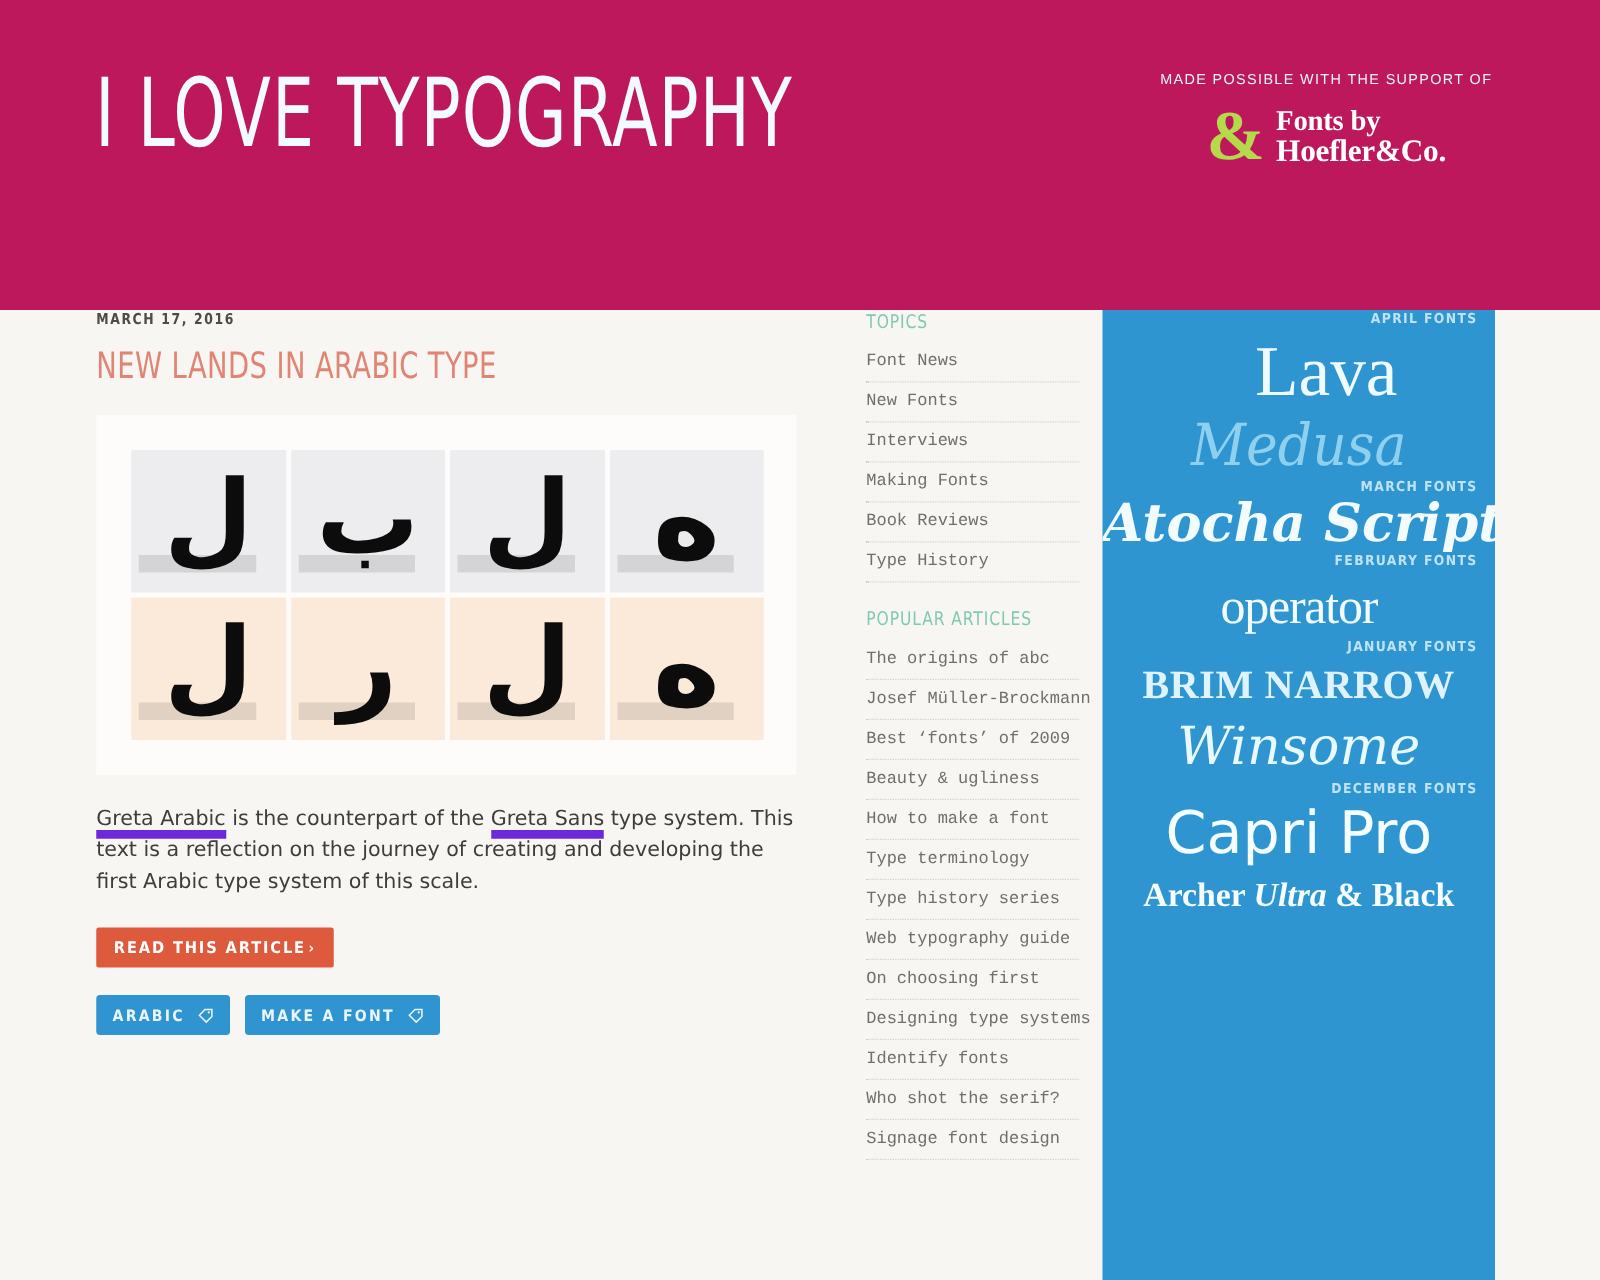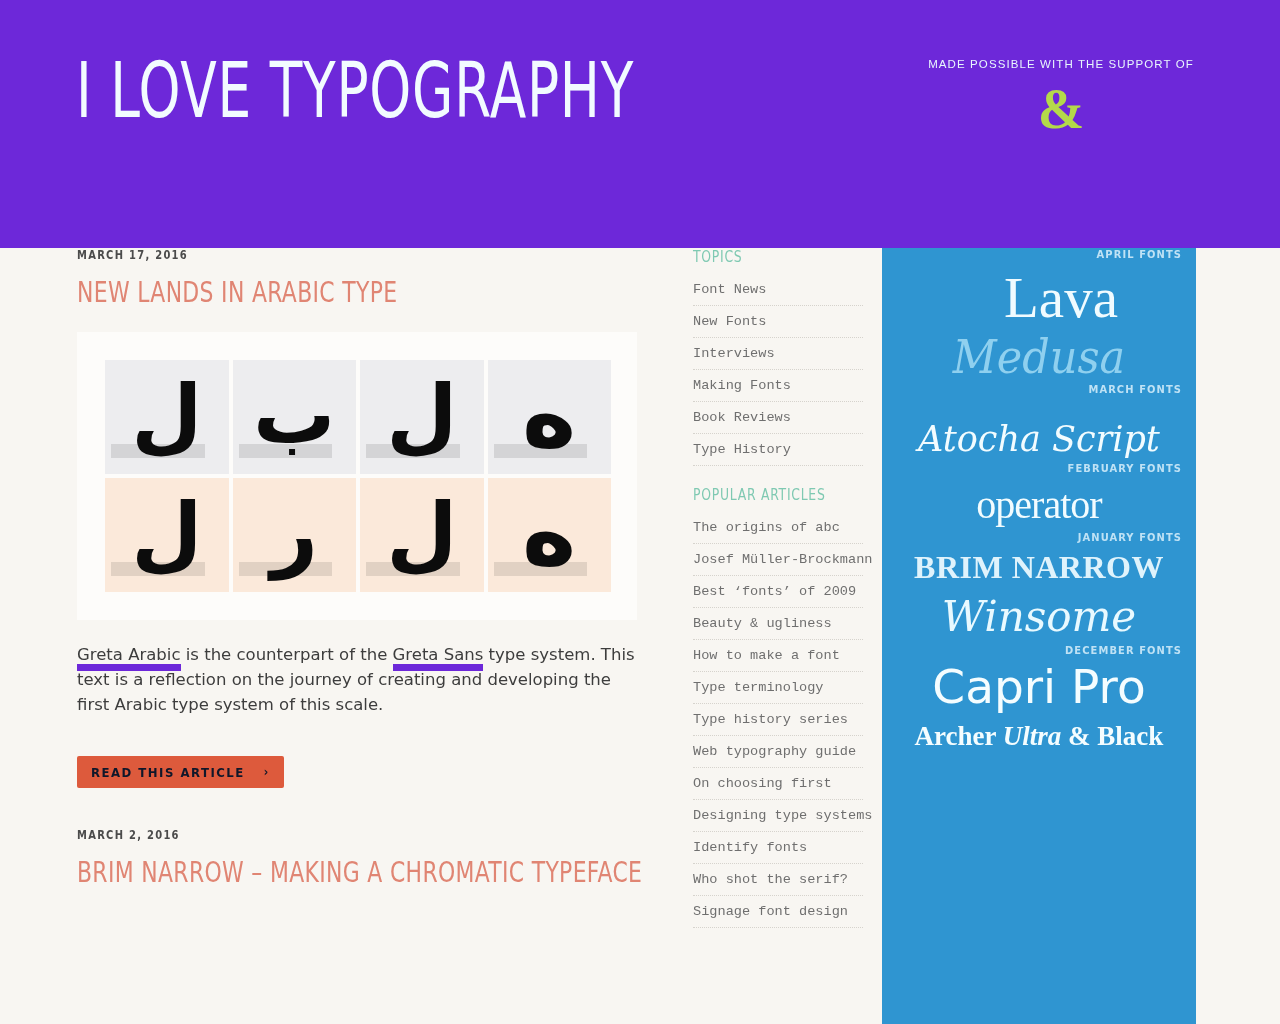--- a/index.html
+++ b/index.html
@@ -8,21 +8,21 @@
     width: 1280px; height: 1024px;
     background: #f8f6f2;
     font-family: "Liberation Sans", sans-serif;
     overflow: hidden;
   }
 
   
   .site-header {
     position: relative;
     width: 1280px; height: 248px;
-    background: #6d28d9;
+    background: #be185d;
   }
   .logo {
     position: absolute;
     left: 76px; top: 48px;
     font-family: "Liberation Sans Narrow", "DejaVu Sans Condensed", "Liberation Sans", sans-serif;
     font-size: 76px;
     line-height: 86px;
     letter-spacing: 1px;
     color: #f2fbff;
     font-weight: 400;
@@ -146,26 +146,26 @@
     color: #3d3d3d;
     width: 562px;
   }
   .post-body a {
     color: #3d3d3d;
     text-decoration: none;
     border-bottom: 7px solid #6d28d9;
   }
 
   .read-btn {
-    margin-top: 22px;
+    margin-top: 8px;
     display: inline-flex;
     align-items: center;
-    gap: 19px;
+    gap: 2px;
     background: #dd5a3c;
-    color: #0f172a;
+    color: #ffffff;
     padding: 9px 14px 8px 14px;
     border: 0;
     border-radius: 2px;
     font-family: "Liberation Sans Narrow", "DejaVu Sans Condensed", "Liberation Sans", sans-serif;
     font-size: 13px;
     letter-spacing: 1.5px;
     font-weight: 700;
     cursor: pointer;
   }
   .read-btn .chev { font-size: 12px; }
@@ -251,24 +251,24 @@
     font-family: "DejaVu Serif", serif;
     font-style: italic;
     font-size: 43px; line-height: 52px;
     color: #8fd0ef;
     margin-top: 2px;
     transform: scaleY(1.08);
   }
   .f-atocha {
     font-family: "DejaVu Serif", serif;
     font-style: italic;
-    font-weight: normal;
-    font-size: 35px; line-height: 46px;
+    font-weight: bold;
+    font-size: 42px; line-height: 46px;
     color: #f2fcff;
-    margin-top: 20px;
+    margin-top: 0;
   }
   .f-operator {
     font-family: Liberation Serif, serif;
     font-size: 40px; line-height: 52px;
     color: #f2fcff;
     letter-spacing: -1px;
     margin-top: 4px;
   }
   .f-winsome {
     font-family: "DejaVu Serif", serif;
@@ -303,20 +303,24 @@
 </head>
 <body>
 
 <header class="site-header">
   <div class="logo">I LOVE TYPOGRAPHY</div>
 
   <div class="sponsor">
     <div class="sponsor-kicker">MADE POSSIBLE WITH THE SUPPORT OF</div>
     <div class="sponsor-logo">
       <span class="amp">&amp;</span>
+      <span class="sponsor-name">
+        <span class="l1">Fonts by</span><br>
+        <span class="l2">Hoefler&amp;Co.</span>
+      </span>
     </div>
   </div>
 </header>
 
 <div class="page">
 
   <main class="content">
 
     <article>
       <div class="post-date">MARCH 17, 2016</div>
@@ -359,26 +363,42 @@
         </div>
       </div>
 
       <p class="post-body"><a href="#">Greta Arabic</a><span> is the counterpart of the </span><a href="#">Greta Sans</a><span> type system. This text is a reflection on the journey of creating and developing the first Arabic type system of this scale.</span></p>
 
       <button class="read-btn">
         <span>READ THIS ARTICLE</span>
         <span class="chev">›</span>
       </button>
 
+      <div class="tag-row">
+        <button class="tag-btn">
+          <span>ARABIC</span>
+          <span class="tag-ico">
+            <svg width="13" height="13" viewBox="0 0 16 16">
+                <path d="M1.8 7.6 7.4 2h6.8v6.8l-5.6 5.6z" fill="none" stroke="#e9f6ff" stroke-width="1.5"></path>
+                <circle cx="11.1" cy="4.9" r="1.1" fill="#e9f6ff"></circle>
+              </svg>
+          </span>
+        </button>
+        <button class="tag-btn">
+          <span>MAKE A FONT</span>
+          <span class="tag-ico">
+            <svg width="13" height="13" viewBox="0 0 16 16">
+                <path d="M1.8 7.6 7.4 2h6.8v6.8l-5.6 5.6z" fill="none" stroke="#e9f6ff" stroke-width="1.5"></path>
+                <circle cx="11.1" cy="4.9" r="1.1" fill="#e9f6ff"></circle>
+              </svg>
+          </span>
+        </button>
+      </div>
     </article>
 
-    <article class="next-post">
-      <div class="post-date">MARCH 2, 2016</div>
-      <h2 class="post-title">BRIM NARROW – MAKING A CHROMATIC TYPEFACE</h2>
-    </article>
 
   </main>
 
   <aside class="sidebar">
     <div class="side-head">TOPICS</div>
     <ul class="side-list">
       <li><a href="#">Font News</a></li>
       <li><a href="#">New Fonts</a></li>
       <li><a href="#">Interviews</a></li>
       <li><a href="#">Making Fonts</a></li>

